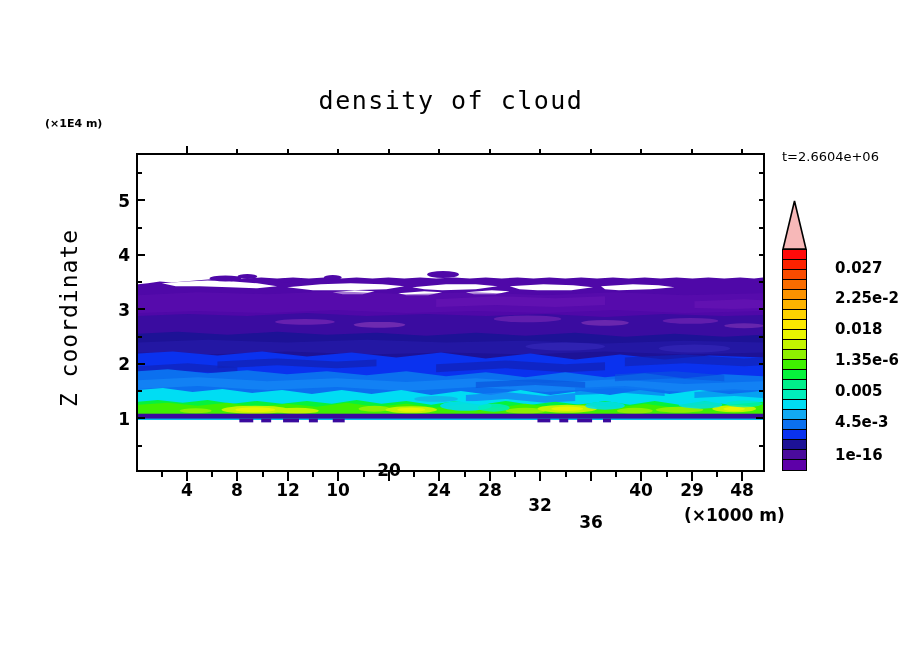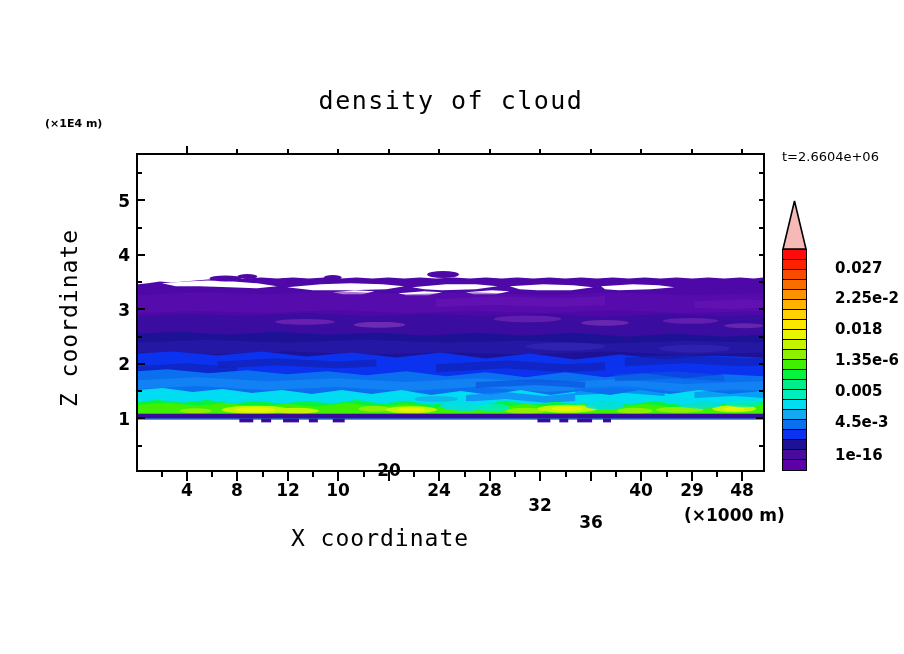--- a/index.html
+++ b/index.html
@@ -319,21 +319,20 @@
     <div class="tick" style="left:759px;top:172px;width:5px;height:2px;"></div>
   </div>
 
   <div class="ytl" style="left:100px;top:409px;">1</div>
   <div class="ytl" style="left:100px;top:354px;">2</div>
   <div class="ytl" style="left:100px;top:300px;">3</div>
   <div class="ytl" style="left:100px;top:245px;">4</div>
   <div class="ytl" style="left:100px;top:191px;">5</div>
 
   <div class="ytitle">Z coordinate</div>
-  <div class="xtitle">X coordinate</div>
   <div class="xunits">(×1000 m)</div>
 
   <div class="cbwrap">
     <svg class="cbtri" viewBox="0 0 25 50" preserveAspectRatio="none">
       <polygon points="12.5,1 24,49 1,49" fill="#f7b8b8" stroke="#000" stroke-width="1.6"></polygon>
     </svg>
     <div class="cbbar" id="cb-bar">
         <div class="cbseg" style="height: 4.54545%; background: rgb(255, 10, 10);"></div>
         <div class="cbseg" style="height: 4.54545%; background: rgb(252, 34, 0);"></div>
         <div class="cbseg" style="height: 4.54545%; background: rgb(248, 75, 0);"></div>

